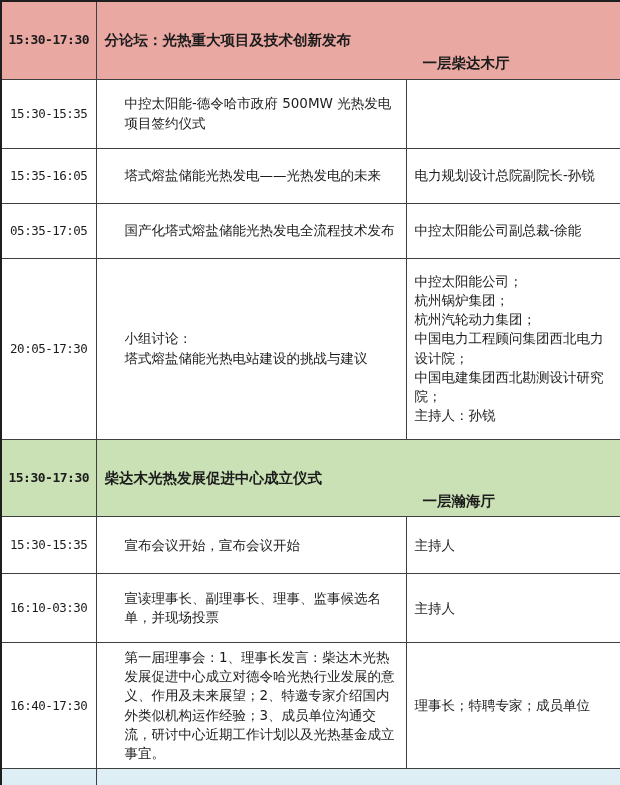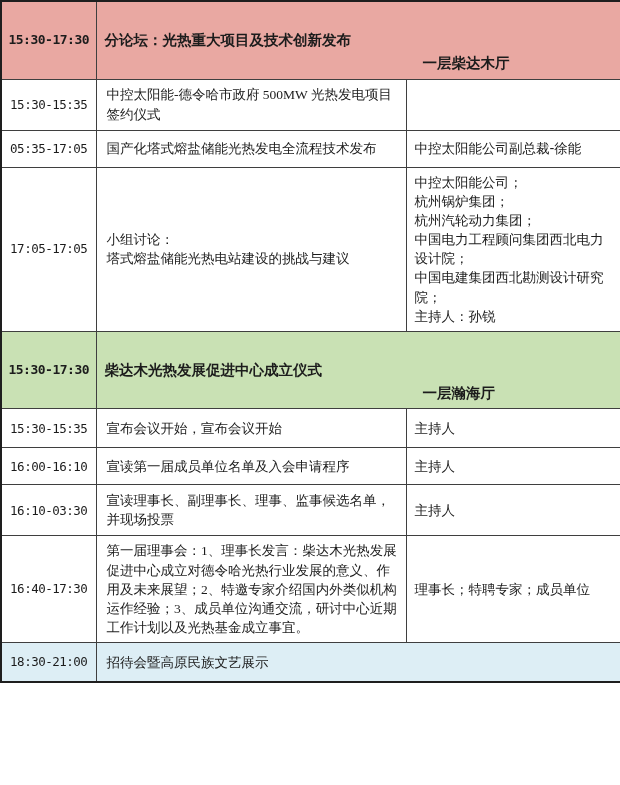--- a/index.html
+++ b/index.html
@@ -28,24 +28,24 @@
     vertical-align: middle;
     font-size: 13.5px;
     line-height: 1.42;
     padding: 5px 8px;
     word-break: break-all;
   }
   td.time {
     text-align: center;
     font-family: "DejaVu Sans Mono", "Liberation Mono", monospace;
     font-size: 12.5px;
-    padding: 5px 2px;
+    padding: 14px 2px;
     letter-spacing: -0.5px;
   }
-  td.topic { padding-left: 10px; white-space: pre-line; font-family: Liberation Serif, serif; }
+  td.topic { padding-left: 28px; white-space: pre-line; }
   td.speaker { white-space: pre-line; }
 
   tr.section-header td {
     font-weight: bold;
     font-size: 14.5px;
   }
   tr.section-header td.time {
     font-weight: bold;
     font-size: 13px;
   }
@@ -89,30 +89,35 @@
           </div>
         </td>
       </tr>
 
       <tr class="h50">
         <td class="time">15:30-15:35</td>
         <td class="topic">中控太阳能-德令哈市政府 500MW 光热发电项目签约仪式</td>
         <td class="speaker"></td>
       </tr>
 
+      <tr class="h36">
+        <td class="time">15:35-16:05</td>
+        <td class="topic">塔式熔盐储能光热发电——光热发电的未来</td>
+        <td class="speaker">电力规划设计总院副院长-孙锐</td>
+      </tr>
 
 
       <tr class="h36">
         <td class="time">05:35-17:05</td>
         <td class="topic">国产化塔式熔盐储能光热发电全流程技术发布</td>
         <td class="speaker">中控太阳能公司副总裁-徐能</td>
       </tr>
 
       <tr class="h162">
-        <td class="time">17:05-17:05</td>
+        <td class="time">20:05-17:30</td>
         <td class="topic">小组讨论：
 塔式熔盐储能光热电站建设的挑战与建议</td>
         <td class="speaker">中控太阳能公司；
 杭州锅炉集团；
 杭州汽轮动力集团；
 中国电力工程顾问集团西北电力设计院；
 中国电建集团西北勘测设计研究院；
 主持人：孙锐</td>
       </tr>
 
@@ -127,25 +132,20 @@
       </tr>
 
       <tr class="h38">
         <td class="time">15:30-15:35</td>
         <td class="topic">宣布会议开始，宣布会议开始</td>
         <td class="speaker">主持人</td>
       </tr>
 
 
 
-      <tr class="h36">
-        <td class="time">16:00-16:10</td>
-        <td class="topic">宣读第一届成员单位名单及入会申请程序</td>
-        <td class="speaker">主持人</td>
-      </tr>
 
       <tr class="h50">
         <td class="time">16:10-03:30</td>
         <td class="topic">宣读理事长、副理事长、理事、监事候选名单，并现场投票</td>
         <td class="speaker">主持人</td>
       </tr>
 
 
       <tr class="h102">
         <td class="time">16:40-17:30</td>

